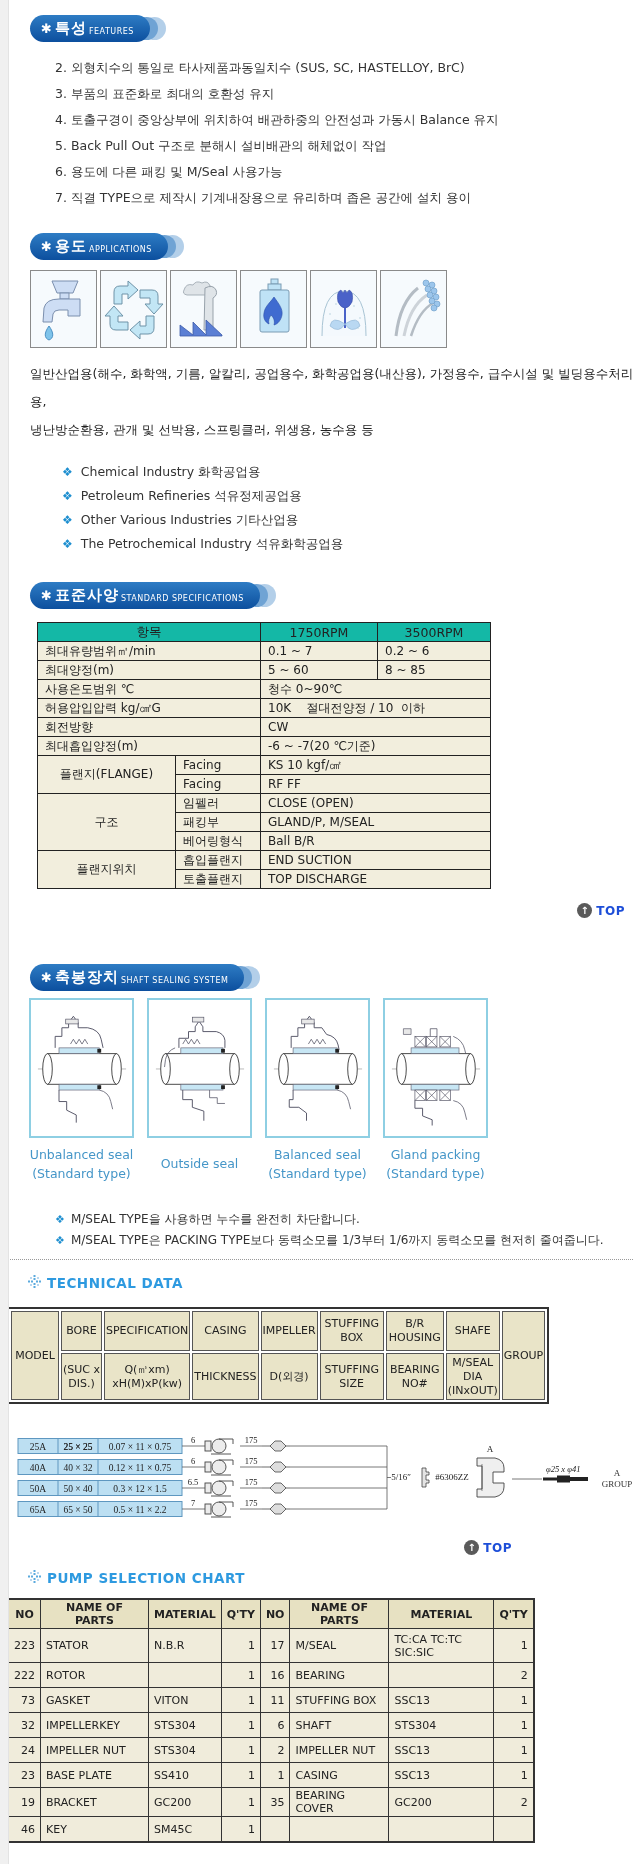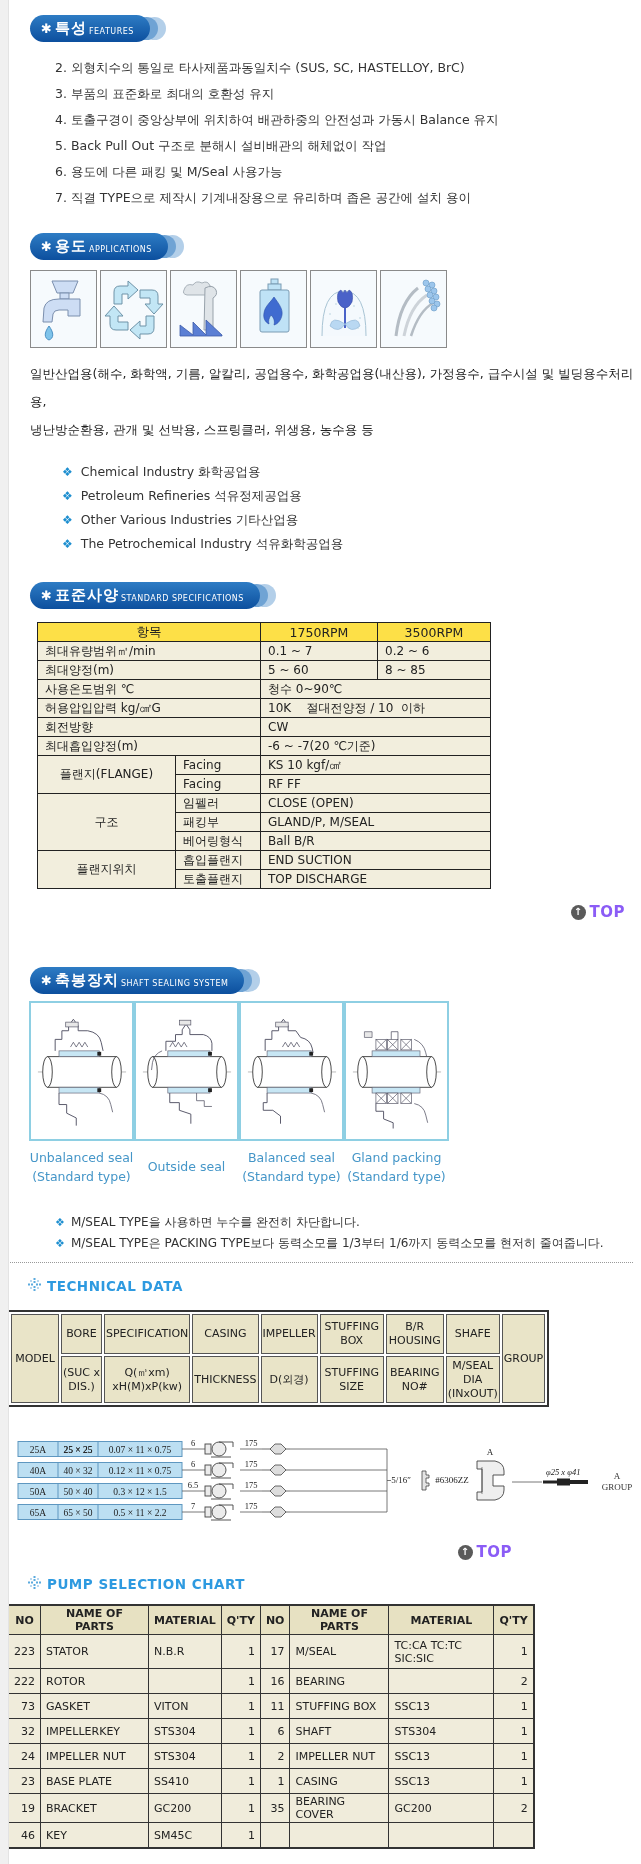--- a/index.html
+++ b/index.html
@@ -24,32 +24,32 @@
   .tile{width:67px;height:78px;border:1px solid #8a8a8a;background:#f6fafd;display:flex;align-items:center;justify-content:center;}
 
   .desc{margin:12px 0 0 30px;font-size:12.5px;line-height:28px;color:#222;width:604px;}
 
   .bullets{margin:16px 0 0 62px;}
   .bullet{font-size:12.5px;line-height:23px;color:#333;}
   .bullet .dia{color:#1e8fd0;margin-right:8px;font-size:12px;}
 
   table.spec{border-collapse:collapse;margin:13px 0 0 37px;}
   .spec td{border:1px solid #222;font-size:12px;height:19px;padding:0 7px;background:#f2eedd;white-space:pre-wrap;}
-  .spec td.hd{background:#fde047;text-align:center;font-size:12.5px;}
+  .spec td.hd{background:#14b8a6;text-align:center;font-size:12.5px;}
   .spec td.cen{text-align:center;}
 
   .toprow{display:flex;justify-content:flex-end;}
   .toprow.t1{margin-top:14px;padding-right:16px;}
   .toprow.t2{margin-top:6px;padding-right:129px;}
   .toplink{display:inline-flex;align-items:center;gap:4px;cursor:pointer;text-decoration:none;}
   .topcirc{width:15px;height:15px;border-radius:50%;background:#5a5a5a;color:#fff;font-size:10px;font-weight:bold;display:inline-flex;align-items:center;justify-content:center;line-height:1;}
-  .toptext{color:#8b5cf6;font-weight:bold;font-size:15px;letter-spacing:.5px;}
+  .toptext{color:#1d4ed8;font-weight:bold;font-size:12px;letter-spacing:.5px;}
 
   .badge.b4{margin-top:46px;}
-  .seals{display:flex;margin:7px 0 0 29px;}
+  .seals{display:flex;gap:13px;margin:7px 0 0 29px;}
   .sealcol{width:105px;}
   .sealbox{width:105px;height:140px;border:2px solid #8ecfe3;background:#fff;display:flex;align-items:center;justify-content:center;}
   .sealcap{margin-top:7px;text-align:center;color:#4596c8;font-size:12.5px;line-height:19px;}
   .sealcol.mid .sealcap{margin-top:16px;}
 
   .notes{margin:26px 0 8px 55px;}
   .note{font-size:12px;line-height:20px;color:#333;}
   .note .dia{color:#1e8fd0;margin-right:6px;font-size:11px;}
 
   .dotline{margin:6px 0 0 8px;width:625px;border-top:1px dotted #999;height:0;}

